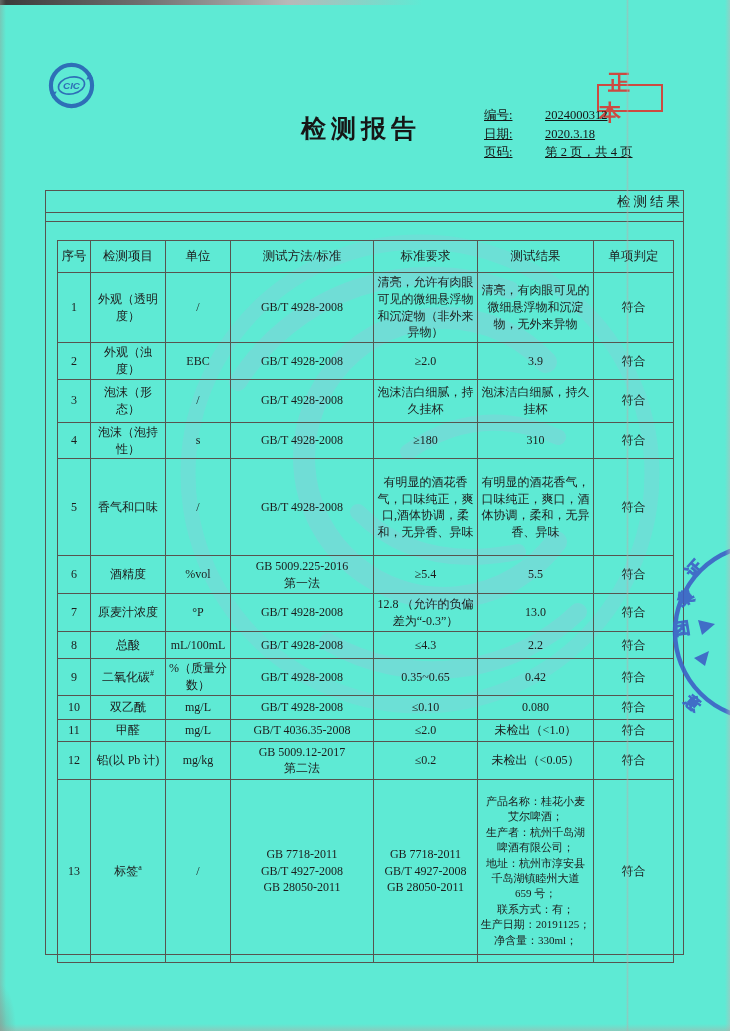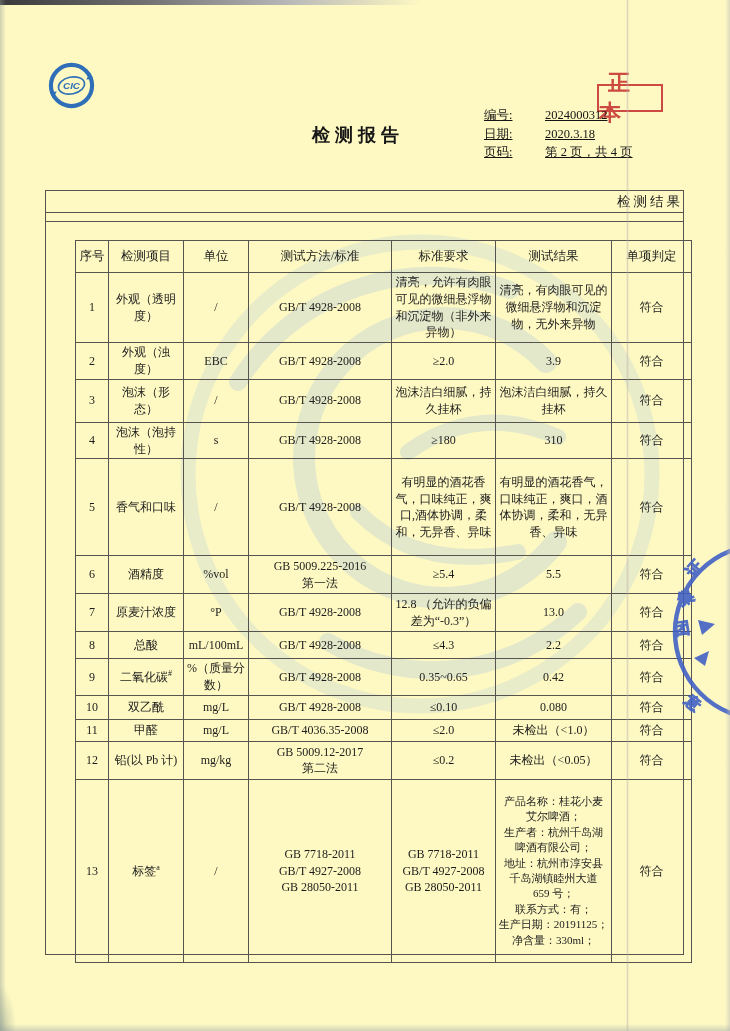--- a/index.html
+++ b/index.html
@@ -1,53 +1,53 @@
 <!DOCTYPE html>
 <html><head>
 <meta charset="utf-8">
 <style>
   html,body{margin:0;padding:0;background:#e9e9e7;}
-  .page{position:relative;width:730px;height:1031px;background:#fef9c3;overflow:hidden;
+  .page{position:relative;width:730px;height:1031px;background:#5eead4;overflow:hidden;
         font-family:"Liberation Serif","DejaVu Serif",serif;color:#1c1c1c;}
   
   .edge-top{position:absolute;left:0;top:0;width:480px;height:5px;z-index:6;
     background:linear-gradient(to right,#3a3a3a 0%,#707070 30%,#b8b8b8 60%,rgba(255,255,255,0) 88%);}
   .edge-left{position:absolute;left:0;top:0;width:6px;height:100%;z-index:6;
     background:linear-gradient(to right,rgba(148,160,150,.45),rgba(148,160,150,0));}
   .edge-bottom{position:absolute;left:0;bottom:0;width:100%;height:7px;z-index:6;
     background:linear-gradient(to top,rgba(172,180,172,.55),rgba(172,180,172,0));}
   .corner-blotch{position:absolute;left:0;bottom:0;width:16px;height:46px;z-index:6;
     background:radial-gradient(ellipse at left bottom,rgba(135,152,142,.6),rgba(135,152,142,0) 72%);}
   .fold-line{position:absolute;left:626px;top:0;width:3px;height:100%;z-index:5;
     background:linear-gradient(to right,rgba(200,190,190,0),rgba(185,172,172,.45),rgba(200,190,190,0));}
   .edge-right{position:absolute;right:0;top:0;width:5px;height:100%;z-index:6;
     background:linear-gradient(to left,rgba(188,188,186,.5),rgba(188,188,186,0));}
   
   .logo-row{position:absolute;left:47px;top:61px;display:flex;align-items:flex-start;}
   .logo-mark{width:49px;height:49px;}
   .logo-text{margin-left:9px;padding-top:4px;font-family:"Liberation Sans","DejaVu Sans",sans-serif;}
   .org-cn{font-size:21px;font-weight:bold;color:#45454c;letter-spacing:1.5px;line-height:24px;}
   .org-en{font-size:8px;color:#6a6a71;letter-spacing:.35px;margin-top:3px;}
-  .report-title{position:absolute;left:297px;top:108px;margin:15px;font-size:18px;font-weight:bold;
+  .report-title{position:absolute;left:297px;top:108px;margin:4px;font-size:25px;font-weight:bold;
     letter-spacing:5px;color:#161616;}
   .copy-badge{position:absolute;left:597px;top:84px;width:62px;height:24px;border:2.5px solid #cc4a41;
     color:#cc4a41;font-size:22px;font-weight:bold;display:flex;align-items:center;justify-content:center;
     letter-spacing:9px;text-indent:9px;}
   .meta{position:absolute;left:484px;top:106px;font-size:12.5px;line-height:18.5px;color:#151515;}
   .meta-row{display:flex;text-decoration:underline;}
   .meta-label{width:61px;}
   
   .watermark{position:absolute;left:158px;top:212px;z-index:0;}
   .seal{position:absolute;left:666px;top:532px;z-index:4;}
   
   .report-box{position:absolute;left:45px;top:190px;width:637px;height:763px;border:1px solid #57544f;z-index:1;}
   .box-title{height:21px;line-height:21px;border-bottom:1px solid #57544f;text-align:right;
     font-size:13.5px;letter-spacing:3px;}
   .box-subline{height:8px;border-bottom:1px solid #57544f;}
-  table{position:absolute;left:29px;top:49px;width:616px;border-collapse:collapse;table-layout:fixed;}
+  table{position:absolute;left:11px;top:49px;width:616px;border-collapse:collapse;table-layout:fixed;}
   th,td{border:1px solid #57544f;font-size:12px;font-weight:normal;text-align:center;
     vertical-align:middle;padding:1px 2px;line-height:1.4;overflow:hidden;}
   th{font-size:12.5px;}
   .pre{white-space:pre-line;}
   .small{font-size:11px;text-align:center;}
   sup{font-size:8px;line-height:0;}
 </style>
 </head>
 <body>
 

